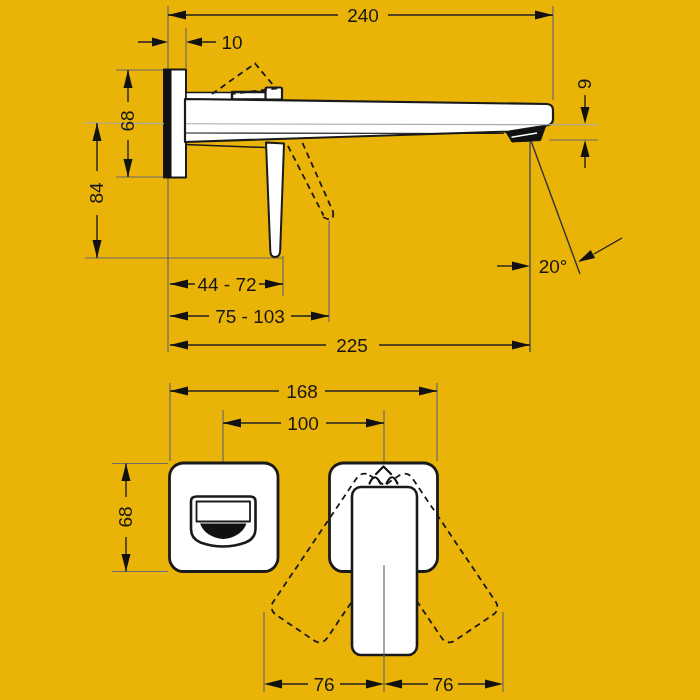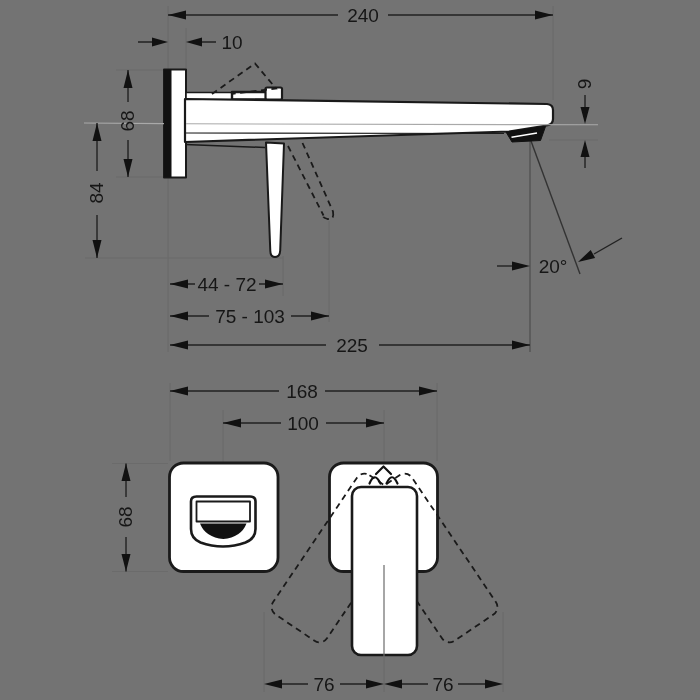--- a/index.html
+++ b/index.html
@@ -1,16 +1,16 @@
 <!DOCTYPE html>
 <html><head>
 <meta charset="utf-8">
 <style>
   html,body{margin:0;padding:0;background:#fff;}
-  .canvas{width:700px;height:700px;background:#737373;position:relative;overflow:hidden;
+  .canvas{width:700px;height:700px;background:#eab308;position:relative;overflow:hidden;
           font-family:"Liberation Sans",sans-serif;}
   svg{display:block;}
   .dim-text{font-family:"Liberation Sans",sans-serif;font-size:19px;fill:#161616;
             text-anchor:middle;}
   .ext{stroke:#6b6b6b;stroke-width:1.2;fill:none;}
   .ext2{stroke:#555;stroke-width:1.5;fill:none;}
   .ref-light{stroke:#a9a9a9;stroke-width:1.1;fill:none;}
   .dimline{stroke:#222;stroke-width:1.4;fill:none;}
   .arrow{fill:#111;stroke:none;}
   .outline{fill:#fff;stroke:#1a1a1a;stroke-linejoin:round;}

